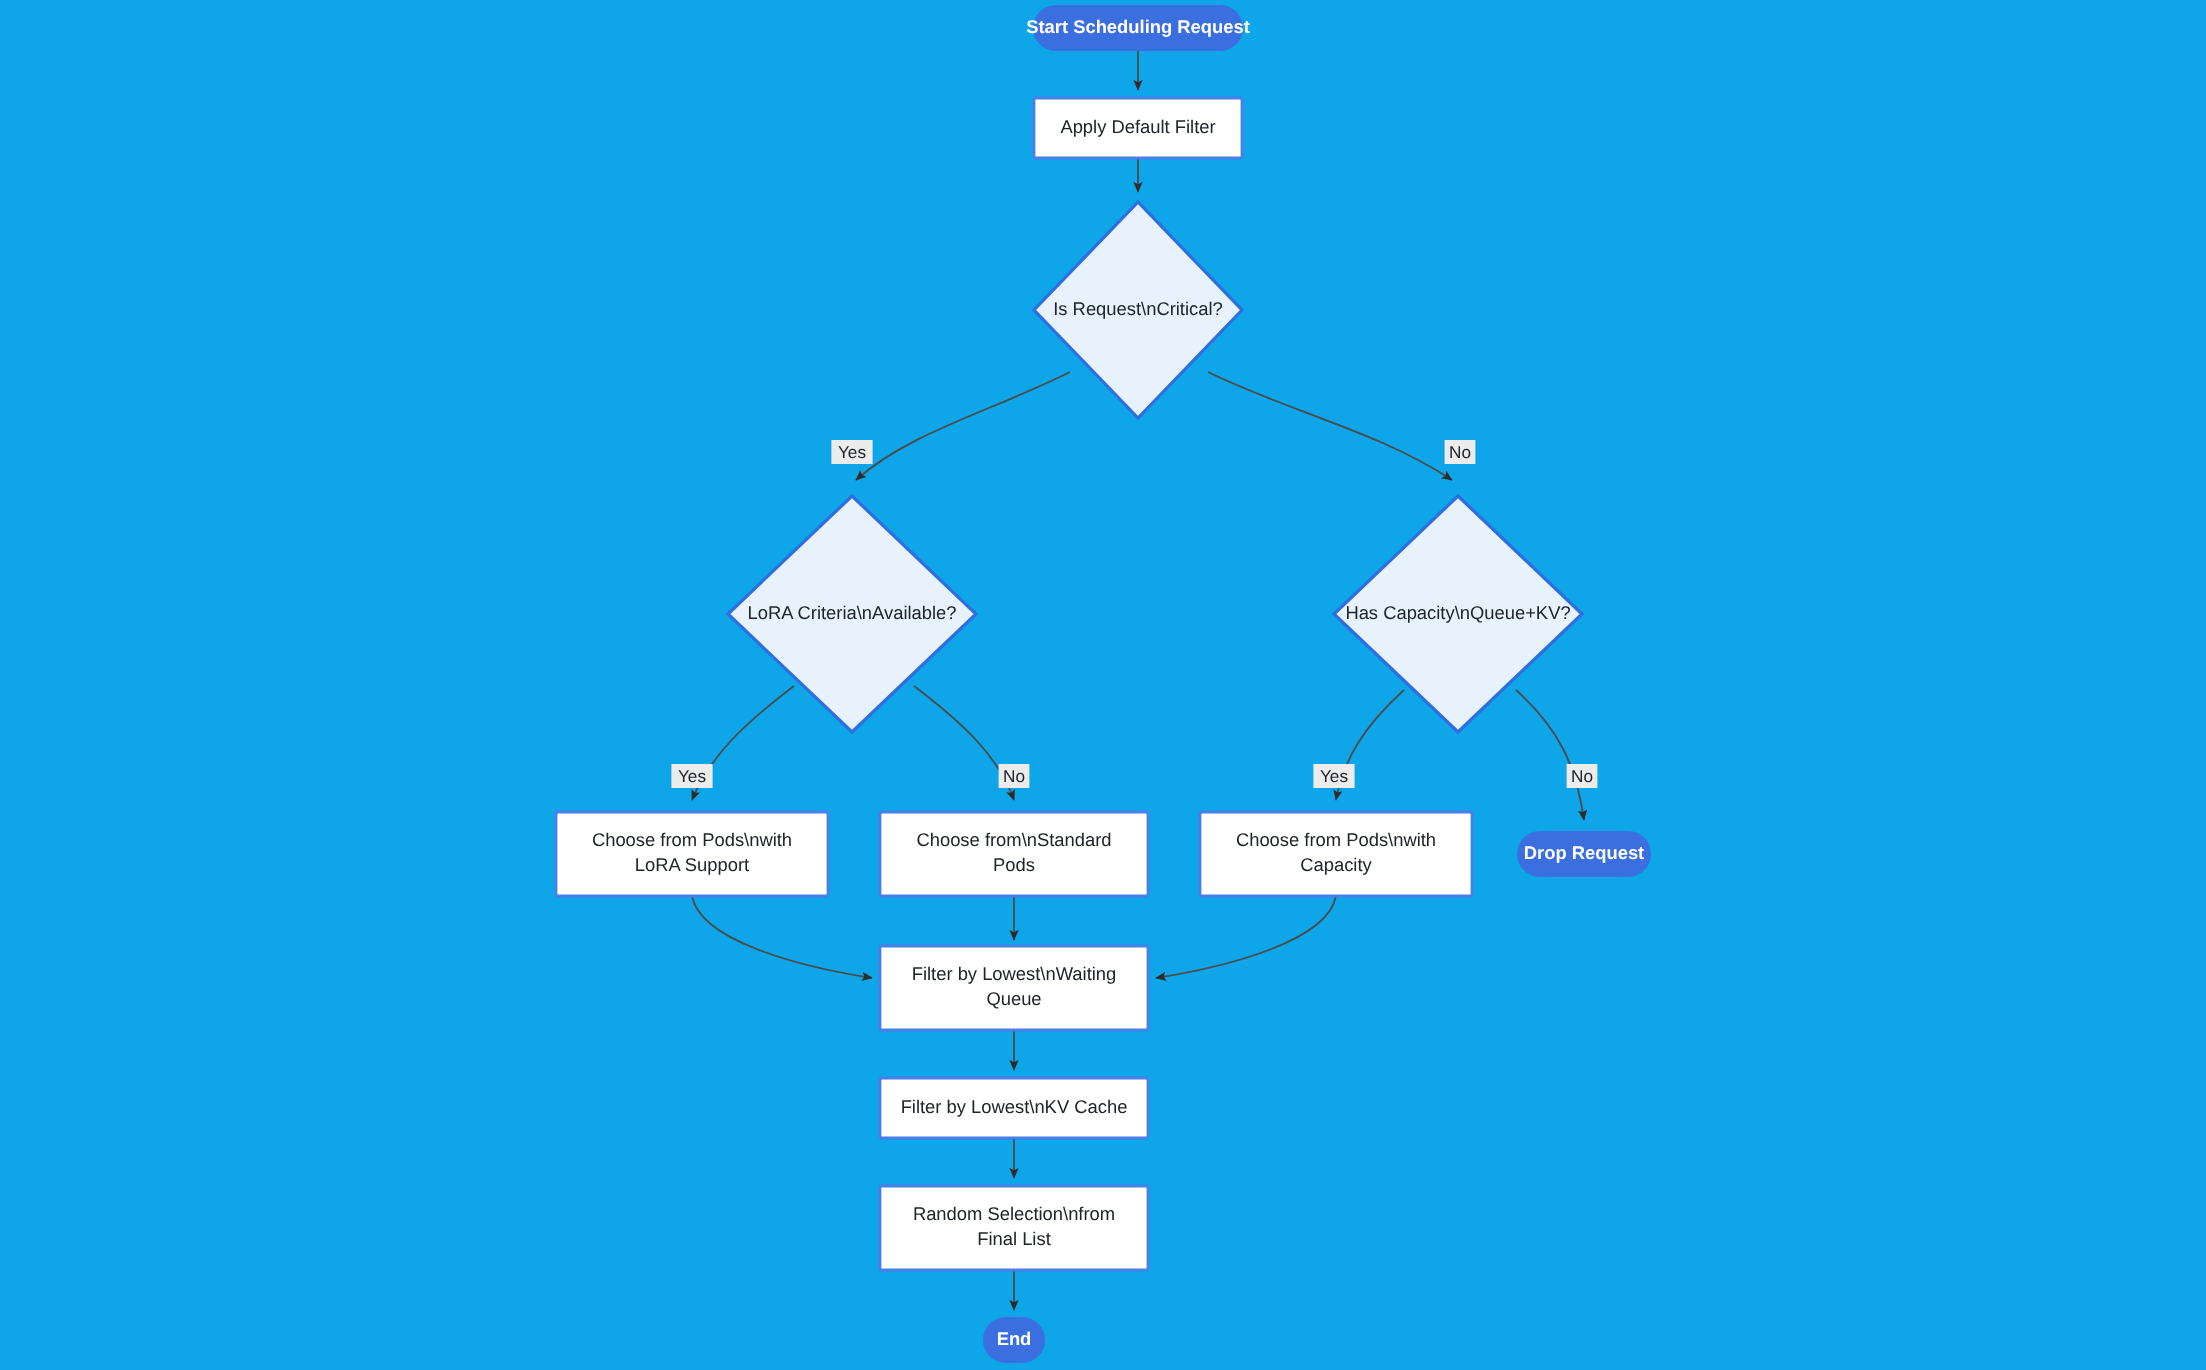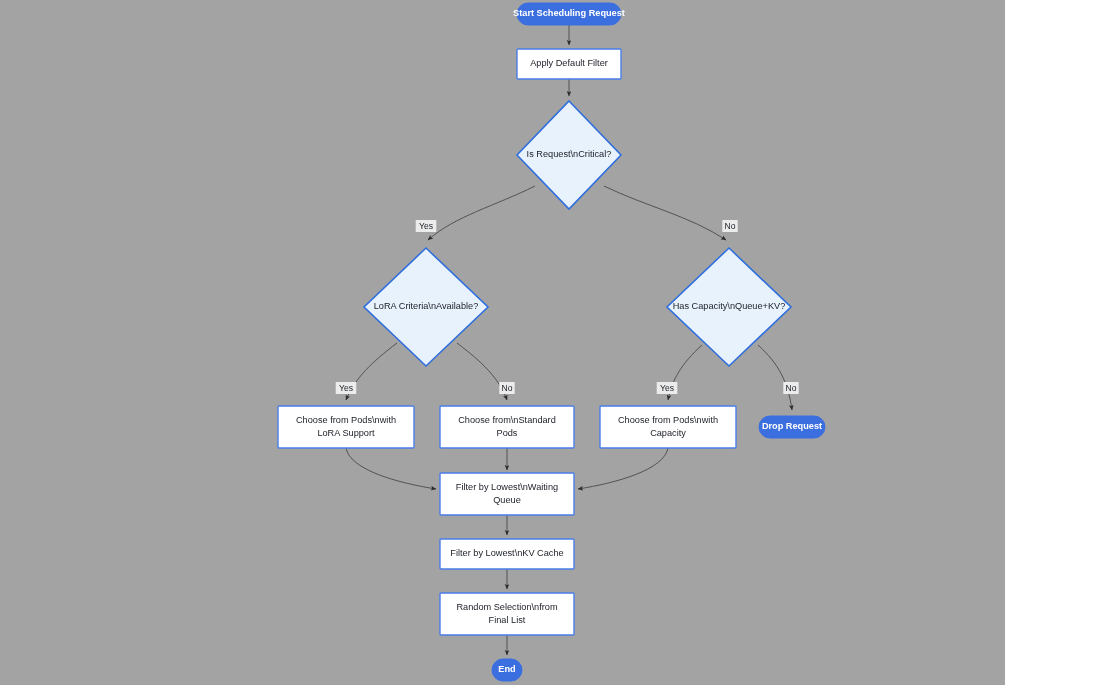--- a/index.html
+++ b/index.html
@@ -8,23 +8,23 @@
     background: #ffffff;
   }
   body {
     width: 1103px;
     height: 685px;
     font-family: "Liberation Sans", sans-serif;
     overflow: hidden;
   }
   #diagram-root {
     position: relative;
-    width: 1005px;
+    width: 1103px;
     height: 685px;
-    background: #a3a3a3;
+    background: #0ea5e9;
   }
   svg#flow {
     display: block;
     width: 1103px;
     height: 685px;
   }
   .node-box {
     fill: #ffffff;
     stroke: #4a7ee8;
     stroke-width: 1.4;

